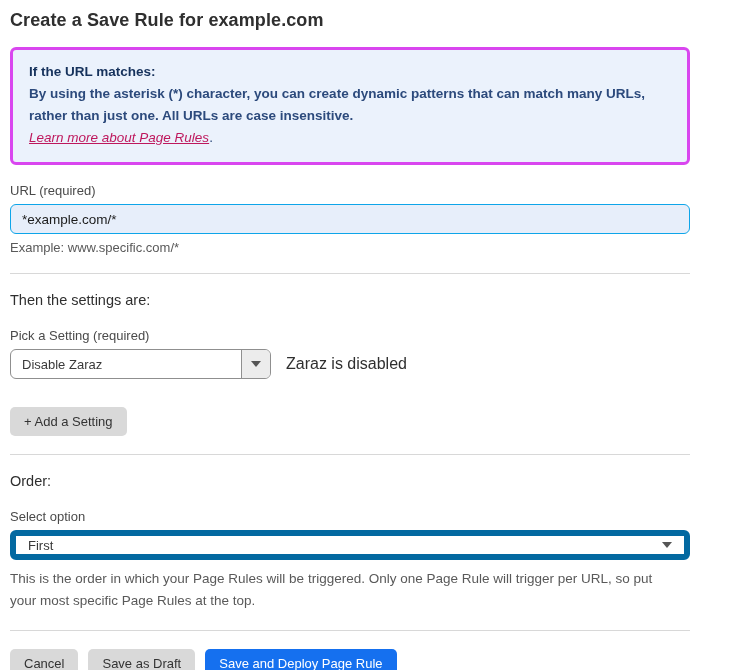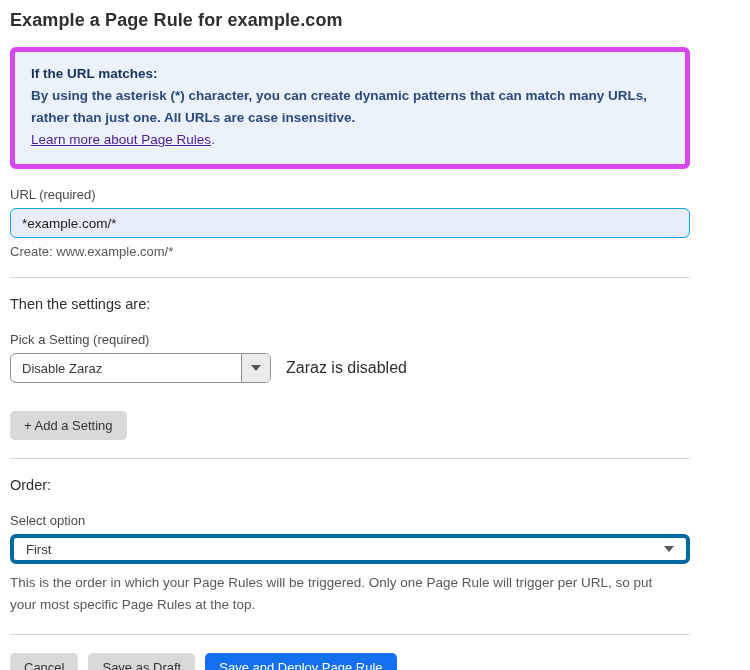--- a/index.html
+++ b/index.html
@@ -13,38 +13,38 @@
   .content { width: 680px; }
 
   .page-title {
     font-size: 18px; font-weight: 700; color: #2f2f2f;
     margin-bottom: 16px; letter-spacing: 0.1px;
   }
 
   
   .info-box {
     background: #EBF2FC;
-    border: 5px solid #d946ef;
+    border: 3px solid #d946ef;
     border-radius: 6px;
     padding: 11px 16px 13px 16px;
     margin-bottom: 18px;
     width: 680px;
   }
   .info-box .info-heading {
     font-size: 13.5px; font-weight: 700; color: #16325C;
     line-height: 22px;
   }
   .info-box .info-body {
     font-size: 13.5px; color: #2C4A7C; line-height: 22px;
     max-width: 650px;
     font-weight: bold;
   }
   .info-box .info-link-line { font-size: 13.5px; line-height: 22px; }
   .info-link {
-    color: #4c1d95; text-decoration: underline; cursor: pointer;
+    color: #be185d; text-decoration: underline; cursor: pointer; font-style: italic;
   }
   .info-link-suffix { color: #2C4A7C; }
 
   
   .field-label { font-size: 13px; color: #4a4a4a; margin-bottom: 6px; }
   .helper-text { font-size: 13px; color: #595959; margin-top: 6px; }
 
   
   .url-input {
     width: 680px; height: 30px;
@@ -101,50 +101,50 @@
     padding: 0 14px;
   }
   .btn-gray { background: #d9d9d9; color: #333333; }
   .btn-blue { background: #1570EF; color: #ffffff; }
   .add-setting-btn { margin-bottom: 0; }
 
   
   .order-select {
     display: flex; align-items: center; justify-content: space-between;
     width: 680px; height: 30px;
-    border: 4px solid #0369a1; border-radius: 6px;
+    border: 6px solid #0369a1; border-radius: 6px;
     background: #ffffff; padding: 0 12px; cursor: pointer;
   }
   .order-select .select-value { font-size: 13px; color: #3a3a3a; }
   .order-help {
     font-size: 13.5px; color: #595959; line-height: 22px;
     margin-top: 8px; max-width: 672px;
   }
 
   .actions-row { display: flex; gap: 10px; margin-top: 18px; }
 </style>
 </head>
 <body>
 
 <div class="page">
 
-  <h1 class="page-title">Example a Page Rule for example.com</h1>
+  <h1 class="page-title">Create a Save Rule for example.com</h1>
 
   <div class="info-box">
     <div class="info-heading">If the URL matches:</div>
     <div class="info-body">By using the asterisk (*) character, you can create dynamic patterns that can match many URLs, rather than just one. All URLs are case insensitive.</div>
     <div class="info-link-line">
       <a class="info-link">Learn more about Page Rules</a><span class="info-link-suffix">.</span>
     </div>
   </div>
 
   <div class="content">
     <div class="field-label">URL (required)</div>
     <input class="url-input" type="text" value="*example.com/*" style="">
-    <div class="helper-text">Create: www.example.com/*</div>
+    <div class="helper-text">Example: www.specific.com/*</div>
 
     <hr class="divider">
 
     <div class="section-heading">Then the settings are:</div>
 
     <div class="field-label">Pick a Setting (required)</div>
     <div class="setting-row">
       <div class="setting-select">
         <span class="select-value">Disable Zaraz</span>
         <span class="select-arrow-seg">

